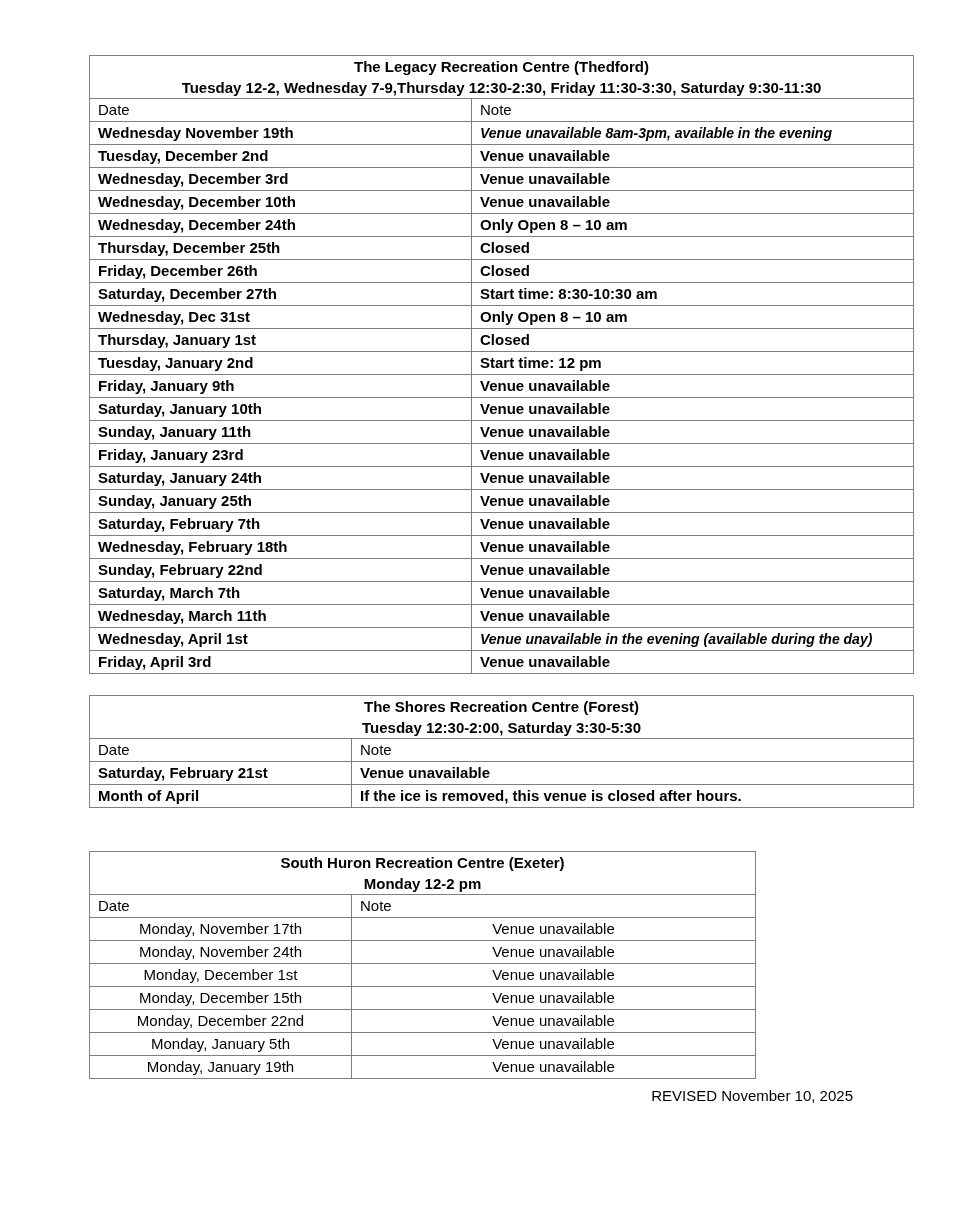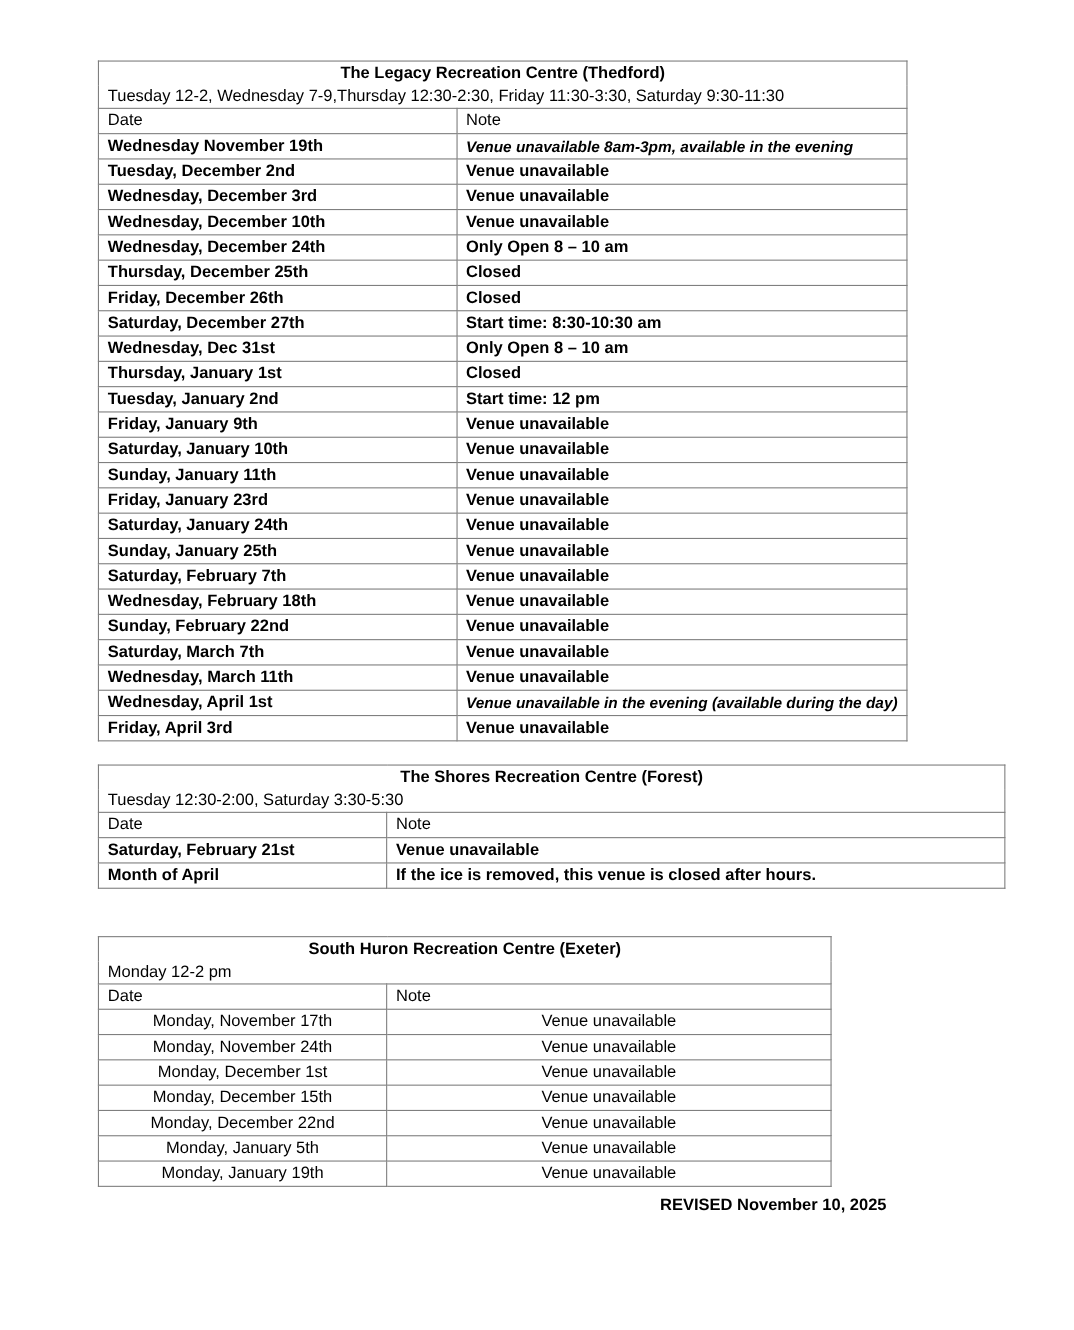--- a/index.html
+++ b/index.html
@@ -1,31 +1,31 @@
 <!DOCTYPE html>
 <html><head>
 <meta charset="utf-8">
 <style>
   html, body { margin: 0; padding: 0; background: #ffffff; }
   body { width: 976px; height: 1209px; position: relative; font-family: "Liberation Sans", sans-serif; color: #000; }
   table { border-collapse: collapse; position: absolute; font-size: 15px; }
   td, th { border: 1px solid #7f7f7f; padding: 0 8px; height: 22px; line-height: 22px; white-space: nowrap; }
   .title { text-align: center; font-weight: bold; border-bottom: none; height: 20px; line-height: 22px; }
-  .sub { text-align: left; font-weight: normal; border-top: none; height: 20px; line-height: 20px; }
+  .sub { text-align: center; font-weight: bold; border-top: none; height: 20px; line-height: 20px; }
   .hdr { font-weight: normal; }
   .b { font-weight: bold; }
   .c { text-align: center; font-weight: normal; }
   .note-sm { font-size: 14px; font-style: italic; }
-  #t1 { left: 89px; top: 55px; width: 736px; }
+  #t1 { left: 89px; top: 55px; width: 825px; }
   #t1 col.c1 { width: 382px; }
   #t2 { left: 89px; top: 695px; width: 825px; }
   #t2 col.c1 { width: 262px; }
   #t3 { left: 89px; top: 851px; width: 667px; }
   #t3 col.c1 { width: 262px; }
-  #revised { position: absolute; left: 600px; width: 277px; top: 1087px; font-weight: bold; font-size: 15px; }
+  #revised { position: absolute; left: 576px; width: 277px; top: 1087px; text-align: right; font-weight: normal; font-size: 15px; }
 </style>
 </head>
 <body>
 
 <table id="t1">
   <colgroup>
       <col class="c1">
       <col>
     </colgroup>
   <tbody>

